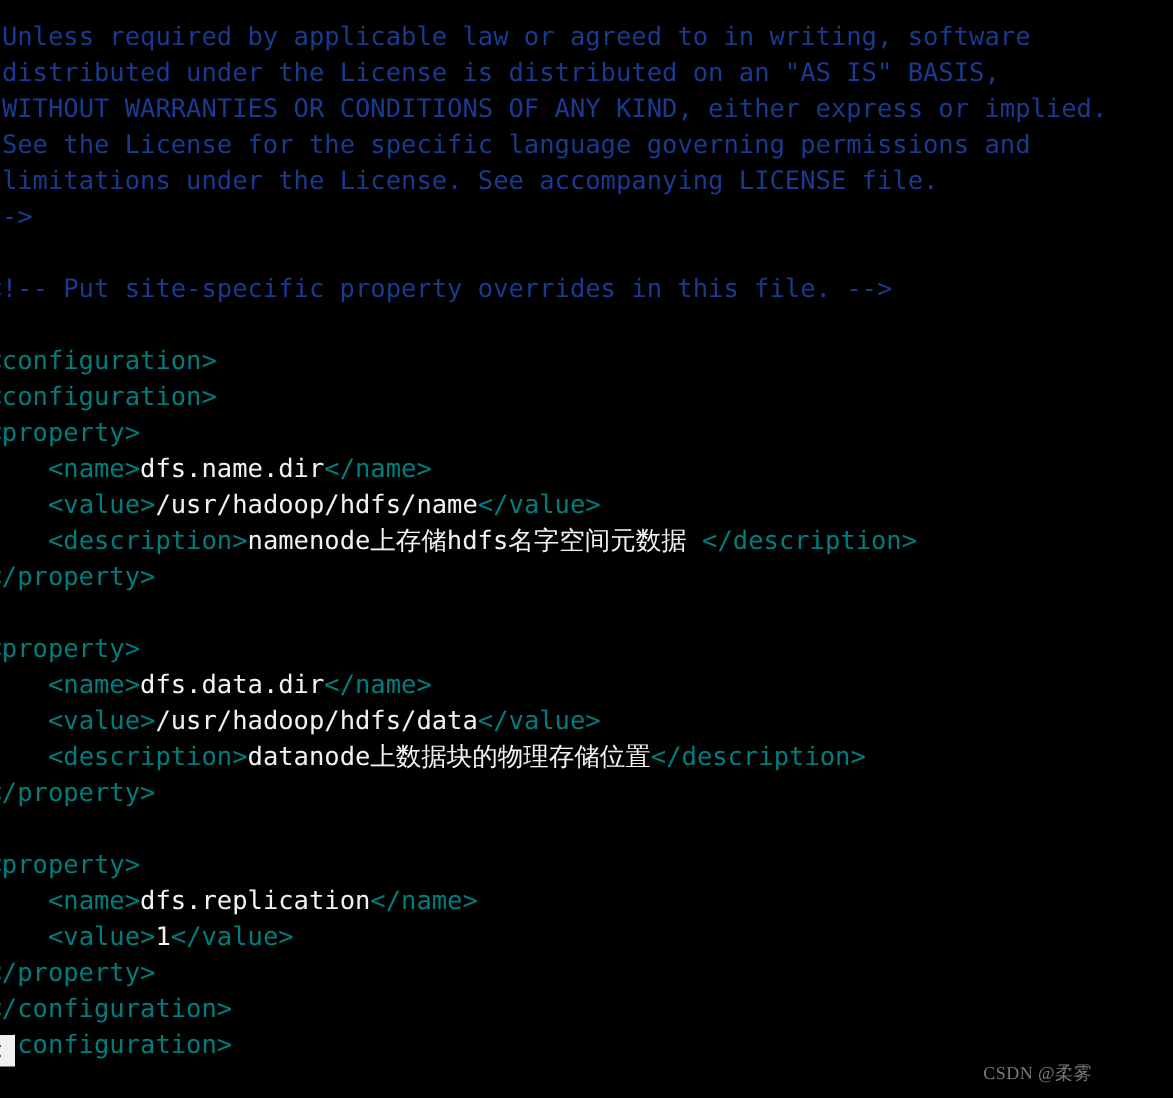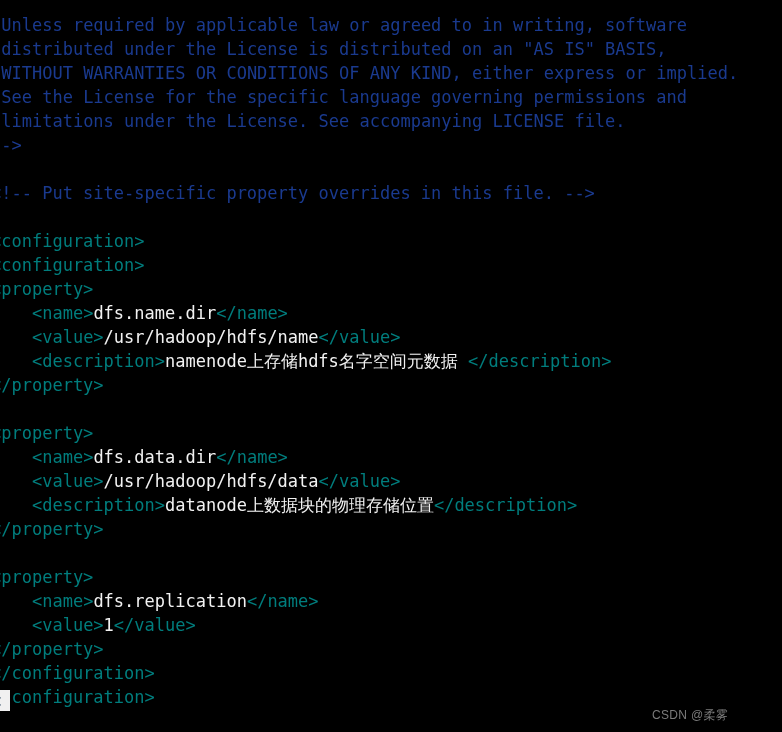--- a/index.html
+++ b/index.html
@@ -64,21 +64,21 @@
     font-family: "DejaVu Sans Mono", "Liberation Mono", monospace;
     font-size: 17px;
     line-height: 21px;
     color: #0b2b4a;
     white-space: pre;
   }
   #watermark {
     position: absolute;
     right: 8px;
     bottom: 8px;
-    font-family: Liberation Sans, sans-serif;
+    font-family: Liberation Serif, serif;
     font-size: 12px;
     color: #7b7b7b;
     letter-spacing: 0.3px;
     z-index: 5;
     user-select: none;
   }
 </style>
 </head>
 <body>
 

